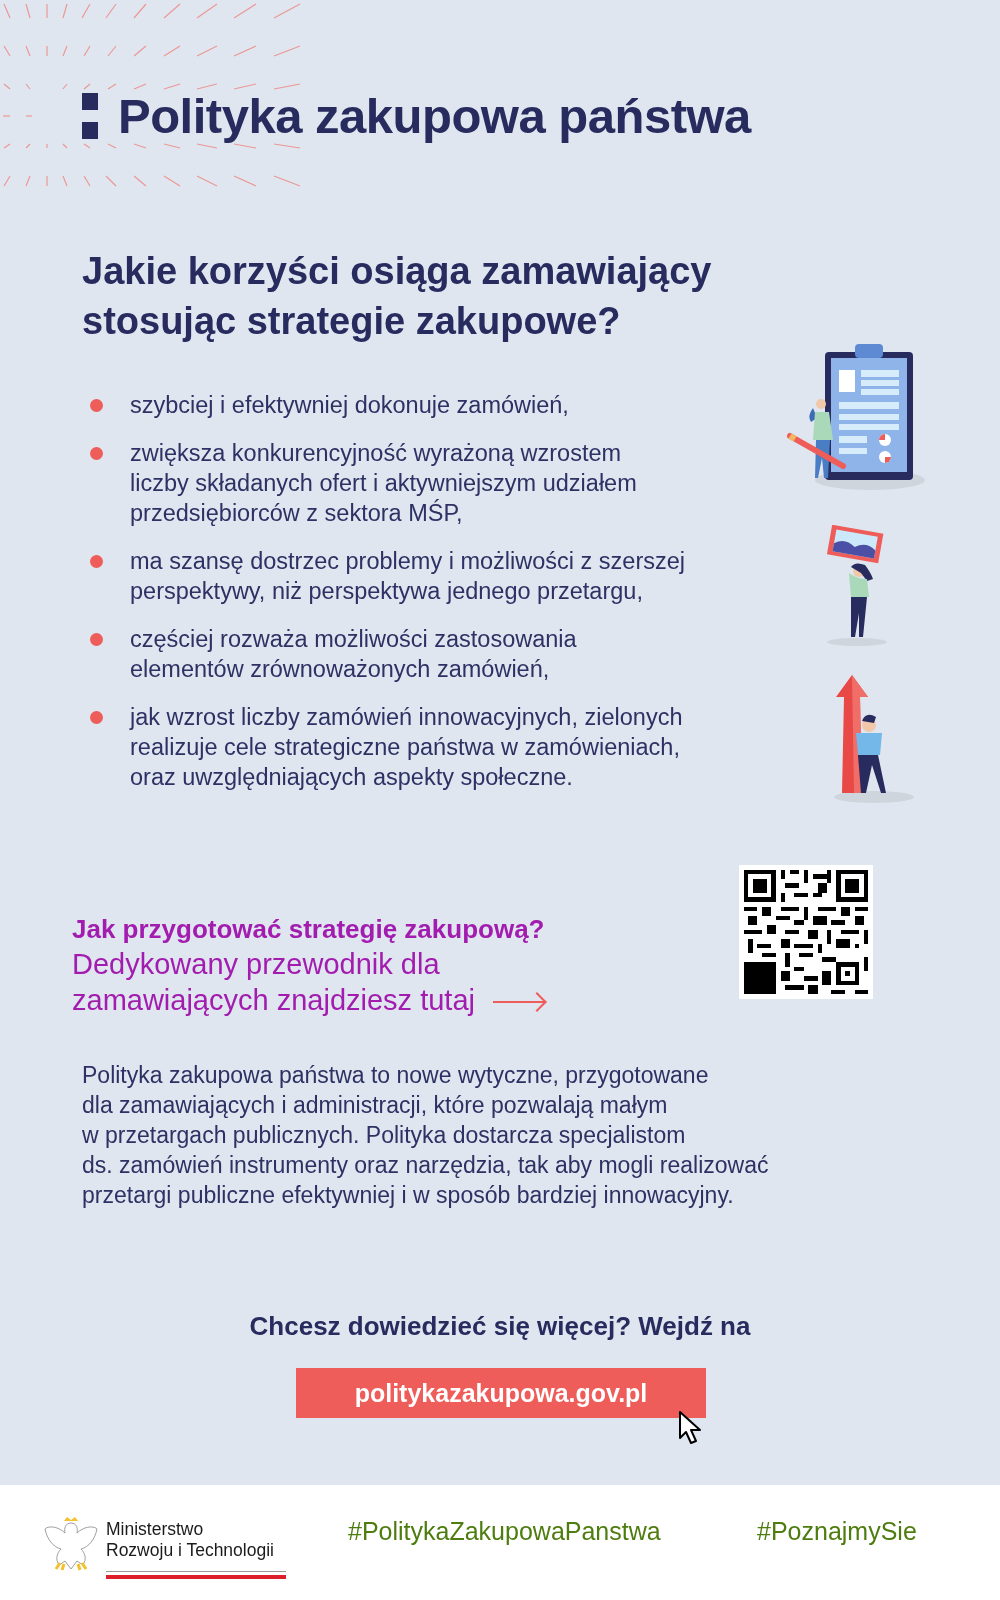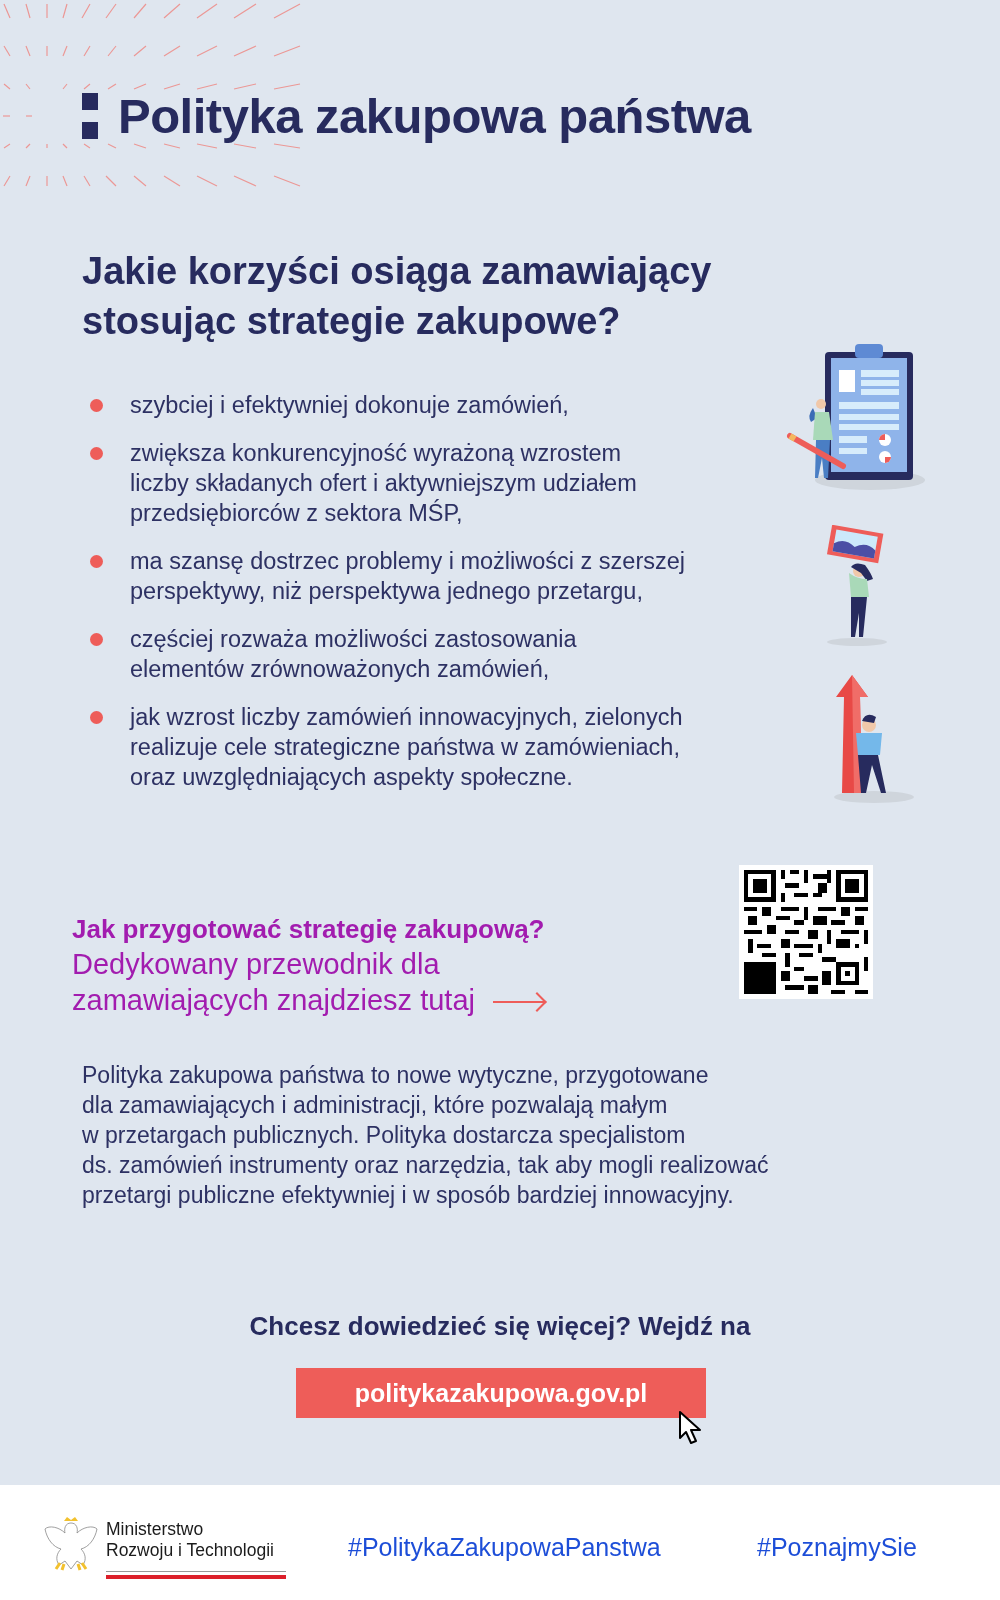--- a/index.html
+++ b/index.html
@@ -25,21 +25,21 @@
   .desc{position:absolute;left:82px;top:1060px;width:870px;font-size:23px;line-height:30px;color:#2d3163;}
   .more{position:absolute;left:0;width:1000px;top:1305px;text-align:center;font-size:26px;font-weight:700;margin-top:6px;}
   .url-btn{position:absolute;left:296px;top:1368px;width:410px;height:50px;background:#ee5d59;color:#fff;
            font-size:25px;font-weight:700;display:flex;align-items:center;justify-content:center;cursor:pointer;}
   .cursor{position:absolute;left:678px;top:1410px;}
   .footer{position:absolute;left:0;top:1485px;width:1000px;height:115px;background:#fff;}
   .eagle{position:absolute;left:44px;top:30px;}
   .ministry{position:absolute;left:106px;top:34px;font-size:17.5px;line-height:21px;color:#1b1b1b;}
   .ministry-line{position:absolute;left:106px;top:86px;width:180px;height:1px;background:#999;}
   .ministry-red{position:absolute;left:106px;top:90px;width:180px;height:4px;background:#dc1f2a;}
-  .hashtag{position:absolute;top:48px;font-size:25px;color:#1d4ed8;}
+  .hashtag{position:absolute;top:32px;font-size:25px;color:#4d7c0f;}
 </style>
 </head>
 <body>
 
 <svg class="rays" viewBox="0 0 600 200">
   <g stroke="#ee8a86" stroke-width="1.2" fill="none" opacity="0.85">
     <line x1="4" y1="4" x2="10" y2="18"></line>
       <line x1="26" y1="4" x2="30" y2="18"></line>
       <line x1="47" y1="4" x2="47" y2="18"></line>
       <line x1="67" y1="4" x2="63" y2="18"></line>

